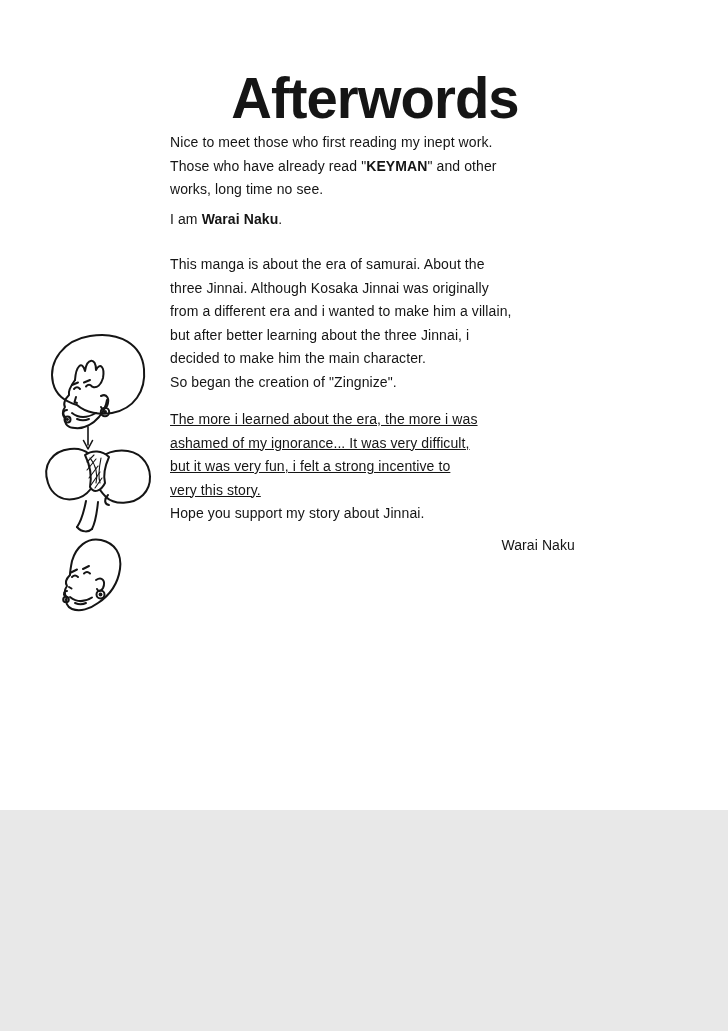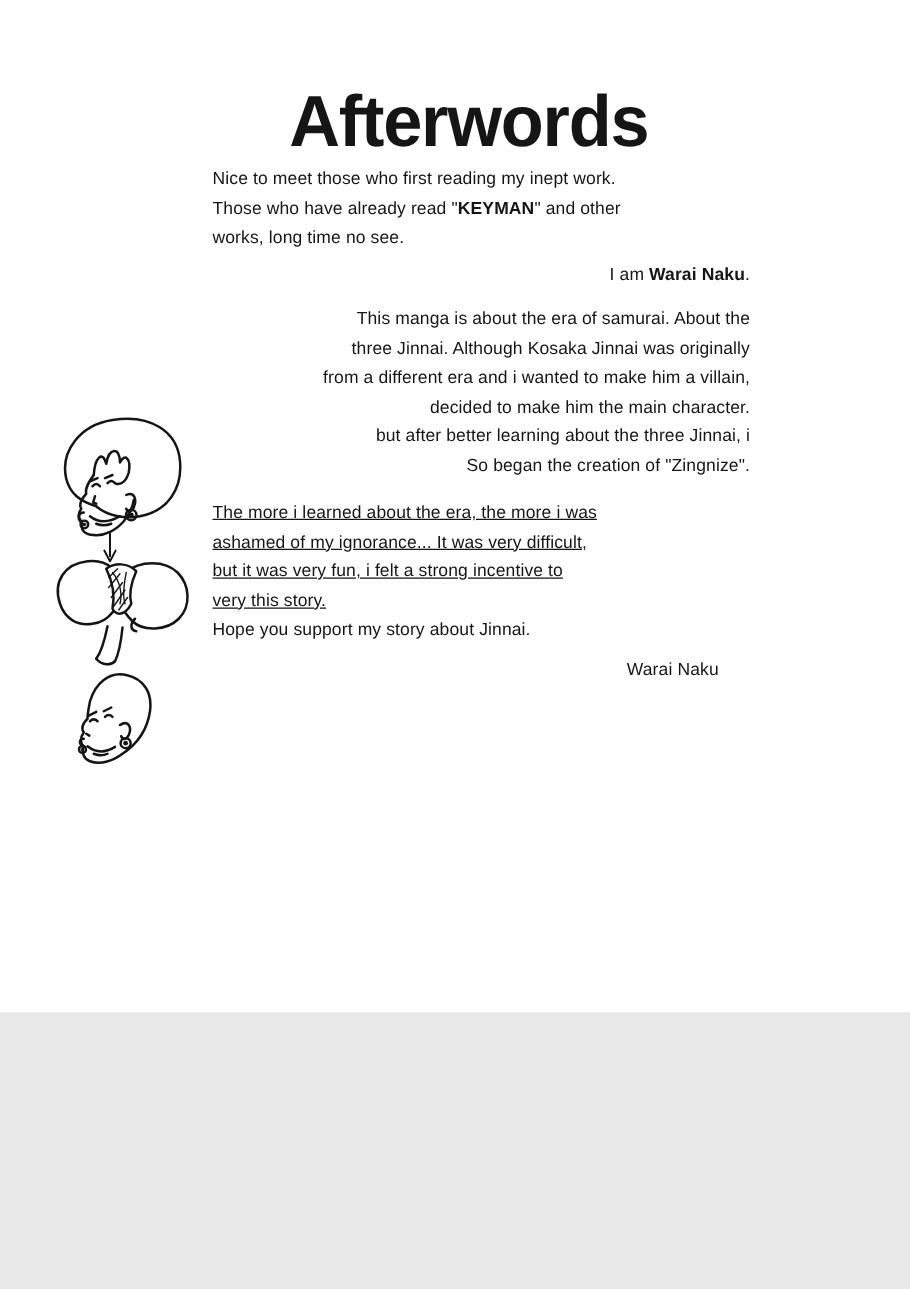--- a/index.html
+++ b/index.html
@@ -15,22 +15,22 @@
     text-align:center; font-size:58px; font-weight:bold;
     letter-spacing:-1px; line-height:66px;
     transform:scaleX(.97); transform-origin:center;
   }
   .text-col {
     position:absolute; left:170px; top:131px; width:430px;
     font-size:14px; line-height:23.5px; letter-spacing:.1px;
   }
   .line { white-space:nowrap; }
   b { font-weight:bold; }
-  .p-intro { margin-top:6px;text-align:right; }
-  .p2 { margin-top:12px;text-align:right; }
+  .p-intro { margin-top:6px; }
+  .p2 { margin-top:22px; }
   .p3 { margin-top:14px;text-decoration:underline; }
   .closing { }
   .signature { margin-top:8px; text-align:right; padding-right:25px; }
   .sketches { position:absolute; left:30px; top:325px; width:140px; height:300px; }
   .sketches path, .sketches line, .sketches circle {
     fill:none; stroke:var(--ink); stroke-width:2;
     stroke-linecap:round; stroke-linejoin:round;
   }
   .sketches .fillw { fill:var(--paper); }
   .sketches .dot { fill:var(--ink); stroke:none; }
@@ -111,22 +111,22 @@
       <div class="line"><span>Those who have already read "</span><b>KEYMAN</b><span>" and other</span></div>
       <div class="line">works, long time no see.</div>
     </div>
 
     <div class="p-intro line"><span>I am </span><b>Warai Naku</b><span>.</span></div>
 
     <div class="p2">
       <div class="line">This manga is about the era of samurai. About the</div>
       <div class="line">three Jinnai. Although Kosaka Jinnai was originally</div>
       <div class="line">from a different era and i wanted to make him a villain,</div>
+      <div class="line">but after better learning about the three Jinnai, i</div>
       <div class="line">decided to make him the main character.</div>
-      <div class="line">but after better learning about the three Jinnai, i</div>
       <div class="line">So began the creation of "Zingnize".</div>
     </div>
 
     <div class="p3">
       <div class="line">The more i learned about the era, the more i was</div>
       <div class="line">ashamed of my ignorance... It was very difficult,</div>
       <div class="line">but it was very fun, i felt a strong incentive to</div>
       <div class="line">very this story.</div>
     </div>
 

